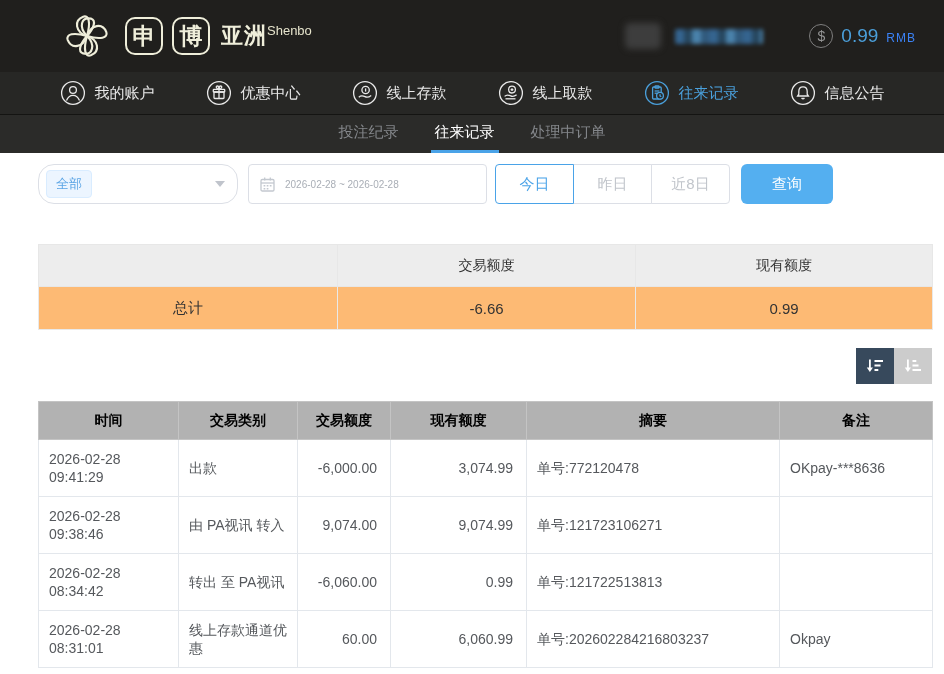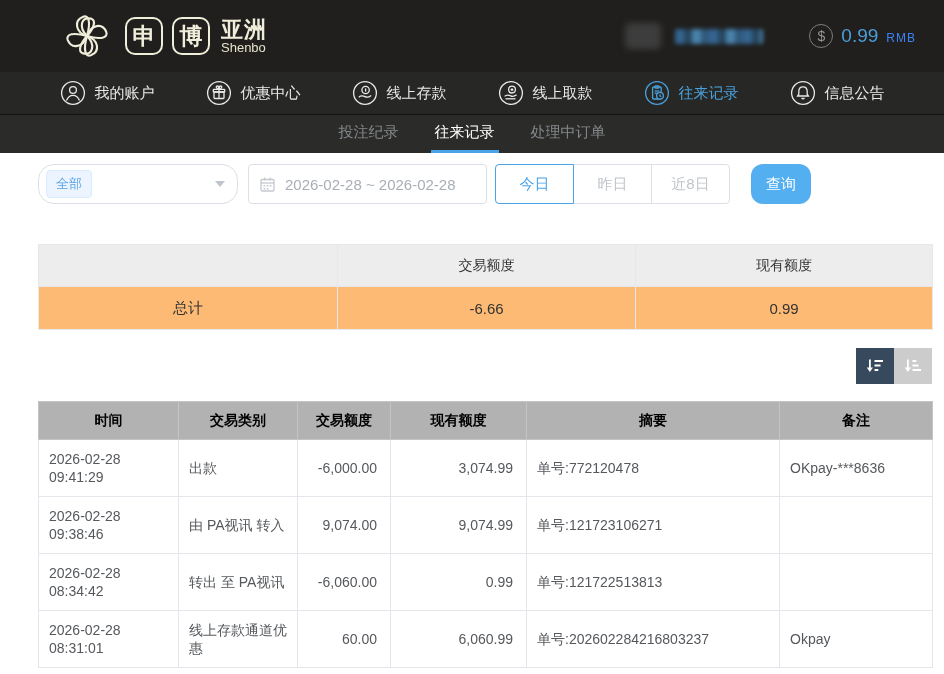--- a/index.html
+++ b/index.html
@@ -5,21 +5,21 @@
   * { margin:0; padding:0; box-sizing:border-box; }
   html,body { width:944px; height:674px; overflow:hidden; background:#fff;
     font-family:"Liberation Sans","DejaVu Sans",sans-serif; }
 
   
   .top-header { height:72px; background:#201f1d; display:flex; align-items:center; padding:0 28px 0 58px; }
   .logo { display:flex; align-items:center; gap:9px; color:#efeeda; }
   .logo-flower { width:58px; height:58px; }
   .logo-box { width:38px; height:38px; border:2.5px solid #efeeda; border-radius:10px;
     display:flex; align-items:center; justify-content:center; font-size:23px; font-weight:bold; }
-  .logo-right { display:flex; flex-direction:column; line-height:1.05; margin-left:2px; }
+  .logo-right { display:flex; flex-direction:row; line-height:1.05; margin-left:2px; }
   .logo-region { font-size:22px; font-weight:bold; letter-spacing:1px; }
   .logo-sub { font-size:13px; color:#e6e4cc; }
   .header-right { margin-left:auto; display:flex; align-items:center; }
   .avatar-blur { width:36px; height:26px; background:#3d3d3d; border-radius:5px; filter:blur(3px); }
   .name-blur { width:88px; height:15px; margin-left:14px; border-radius:2px;
     background:repeating-linear-gradient(90deg,#35648f 0 9px,#27475f 9px 17px,#4a82ab 17px 26px,#315a7c 26px 34px);
     filter:blur(2.2px); }
   .balance { display:flex; align-items:center; gap:8px; margin-left:46px; }
   .dollar-circle { width:24px; height:24px; border:1.4px solid #7e7e7e; border-radius:50%;
     color:#949494; font-size:14px; display:flex; align-items:center; justify-content:center; }
@@ -43,29 +43,29 @@
   .content { padding:11px 12px 0 38px; }
   .filter-row { display:flex; align-items:center; }
   .type-select { width:200px; height:40px; border:1px solid #dcdfe6; border-radius:16px;
     display:flex; align-items:center; padding:0 12px 0 7px; background:#fff; cursor:pointer; }
   .type-chip { background:#ecf5ff; border:1px solid #d9ecff; color:#5ca5e5; font-size:13px;
     border-radius:4px; padding:4px 9px; }
   .select-arrow { margin-left:auto; width:0; height:0; border-left:5px solid transparent;
     border-right:5px solid transparent; border-top:6px solid #c0c4cc; }
   .date-input { width:239px; height:40px; border:1px solid #dcdfe6; border-radius:4px;
     margin-left:10px; display:flex; align-items:center; gap:9px; padding:0 10px; cursor:pointer; }
-  .date-text { color:#a9aeb6; font-size:15px; white-space:nowrap; }
+  .date-text { color:#a9aeb6; font-size:10px; white-space:nowrap; }
   .quick-group { display:flex; margin-left:8px; }
   .quick-btn { width:79px; height:40px; background:#fff; border:1px solid #dcdfe6; color:#c1c5cb;
     font-size:15px; cursor:pointer; margin-left:-1px; }
   .quick-btn:first-child { border-radius:4px 0 0 4px; margin-left:0; }
   .quick-btn:last-child { border-radius:0 4px 4px 0; }
   .quick-btn.active { color:#4aa3e8; border-color:#4aa3e8; position:relative; z-index:1; }
-  .search-btn { width:60px; height:40px; margin-left:21px; background:#54aff0; border:none;
-    border-radius:12px; color:#fff; font-size:15px; cursor:pointer; }
+  .search-btn { width:92px; height:40px; margin-left:11px; background:#54aff0; border:none;
+    border-radius:6px; color:#fff; font-size:15px; cursor:pointer; }
 
   
   .summary-table { width:894px; border-collapse:collapse; margin-top:40px; table-layout:fixed; }
   .summary-table th { height:42px; background:#ededed; border:1px solid #e7e7e7;
     font-weight:normal; font-size:14px; color:#333; }
   .summary-table td { height:43px; background:#fdba74; border:1px solid #e9e9e9;
     text-align:center; font-size:15px; color:#333; }
 
   
   .sort-row { width:894px; margin-top:18px; display:flex; justify-content:flex-end; }

